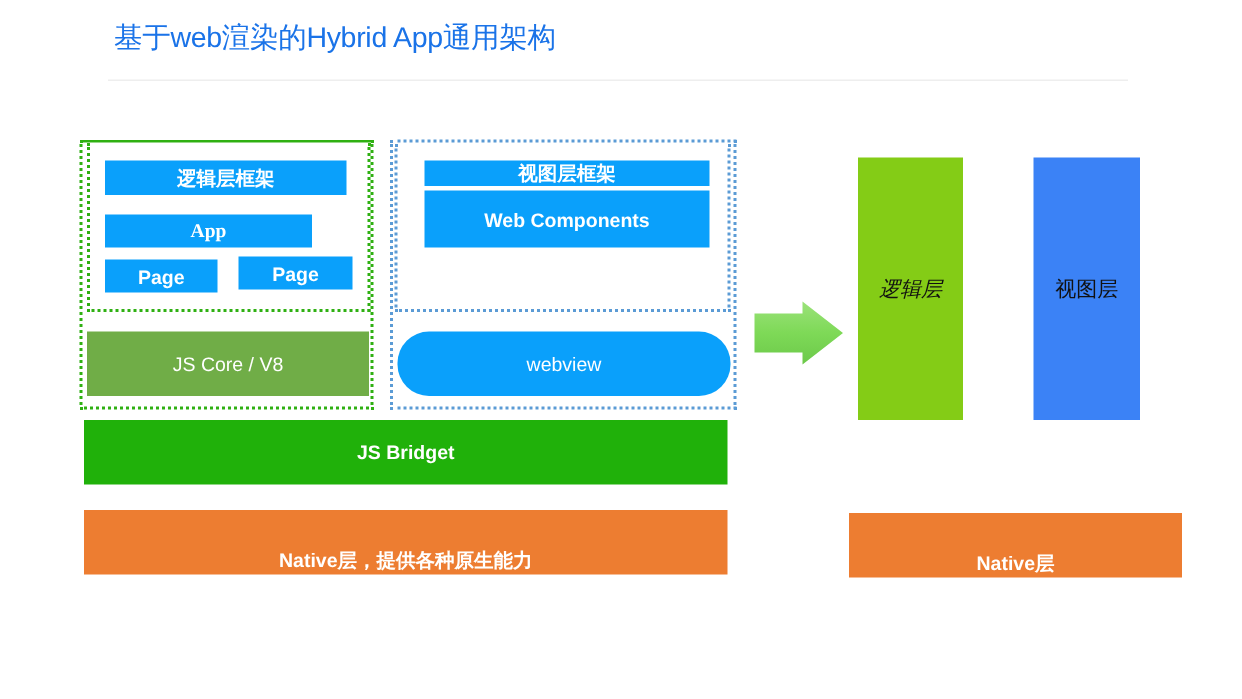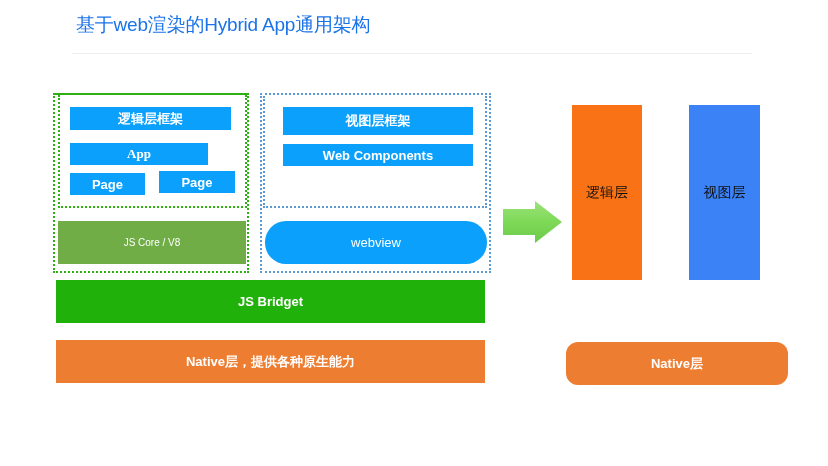--- a/index.html
+++ b/index.html
@@ -11,32 +11,32 @@
     .abs { position: absolute; box-sizing: border-box; }
     .title {
       left: 76px; top: 12px; font-size: 19px; color: #1a73e8; white-space: nowrap;
       letter-spacing: -0.2px;
       text-align: right;
     }
     .divider { left: 72px; top: 53px; width: 680px; height: 1px; background: #eeeeee; }
 
     .box { display: flex; align-items: center; justify-content: center; color: #ffffff; font-weight: bold; font-size: 13px; white-space: nowrap; }
     .blue { background: #0aa0fb; }
-    .green-core { background: #70ad47; font-weight: normal; font-size: 10px; }
+    .green-core { background: #70ad47; font-weight: normal; font-size: 13px; }
     .bridge { background: #20b10a; }
-    .native { background: #ed7d31; }
+    .native { background: #ed7d31; align-items: flex-end; }
 
     .outer-green { left: 53px; top: 93px; width: 196px; height: 180px; border: 2px dotted #2fb012; border-top: 2px solid #2fb012; }
     .inner-green { left: 58px; top: 95px; width: 189px; height: 113px; border: 2px dotted #2fb012; border-top: none; }
 
     .outer-blue { left: 260px; top: 93px; width: 231px; height: 180px; border: 2px dotted #5b9bd5; }
     .inner-blue { left: 263px; top: 96px; width: 224px; height: 112px; border: 2px dotted #5b9bd5; border-top: none; border-left: 2px dotted #5b9bd5; }
 
     .col { display: flex; align-items: center; justify-content: center; color: #111111; font-size: 14px; }
-    .col-green { background: #f97316; }
+    .col-green { background: #84cc16; font-style: italic; }
     .col-blue { background: #3b82f6; }
   </style>
 </head>
 <body>
 
 <div class="abs title">基于web渲染的Hybrid App通用架构</div>
 <div class="abs divider"></div>
 
 <div class="abs outer-green"></div>
 <div class="abs inner-green"></div>
@@ -53,24 +53,24 @@
 <div class="abs box blue" style="left:159px; top:171px; width:76px; height:22px;">
   <span>Page</span>
 </div>
 <div class="abs box green-core" style="left:58px; top:221px; width:188px; height:43px;">
   <span>JS Core / V8</span>
 </div>
 
 <div class="abs outer-blue"></div>
 <div class="abs inner-blue"></div>
 
-<div class="abs box blue" style="left:283px; top:107px; width:190px; height:28px;">
+<div class="abs box blue" style="left:283px; top:107px; width:190px; height:17px;">
   <span>视图层框架</span>
 </div>
-<div class="abs box blue" style="left:283px; top:144px; width:190px; height:22px;">
+<div class="abs box blue" style="left:283px; top:127px; width:190px; height:38px;">
   <span>Web Components</span>
 </div>
 <div class="abs box blue" style="left:265px; top:221px; width:222px; height:43px; font-weight:normal;border-radius:21px;">
   <span>webview</span>
 </div>
 
 <div class="abs box bridge" style="left:56px; top:280px; width:429px; height:43px;">
   <span>JS Bridget</span>
 </div>
 <div class="abs box native" style="left:56px; top:340px; width:429px; height:43px;">
@@ -87,15 +87,15 @@
   </defs>
   <polygon points="3,11 35,11 35,3 62,24 35,45 35,37 3,37" fill="url(#arrowGrad)"></polygon>
 </svg>
 
 <div class="abs col col-green" style="left:572px; top:105px; width:70px; height:175px;">
   <span>逻辑层</span>
 </div>
 <div class="abs col col-blue" style="left:689px; top:105px; width:71px; height:175px;">
   <span>视图层</span>
 </div>
-<div class="abs box native" style="left:566px; top:342px; width:222px; height:43px;border-radius:12px;">
+<div class="abs box native" style="left:566px; top:342px; width:222px; height:43px;">
   <span>Native层</span>
 </div>
 
 </body></html>

